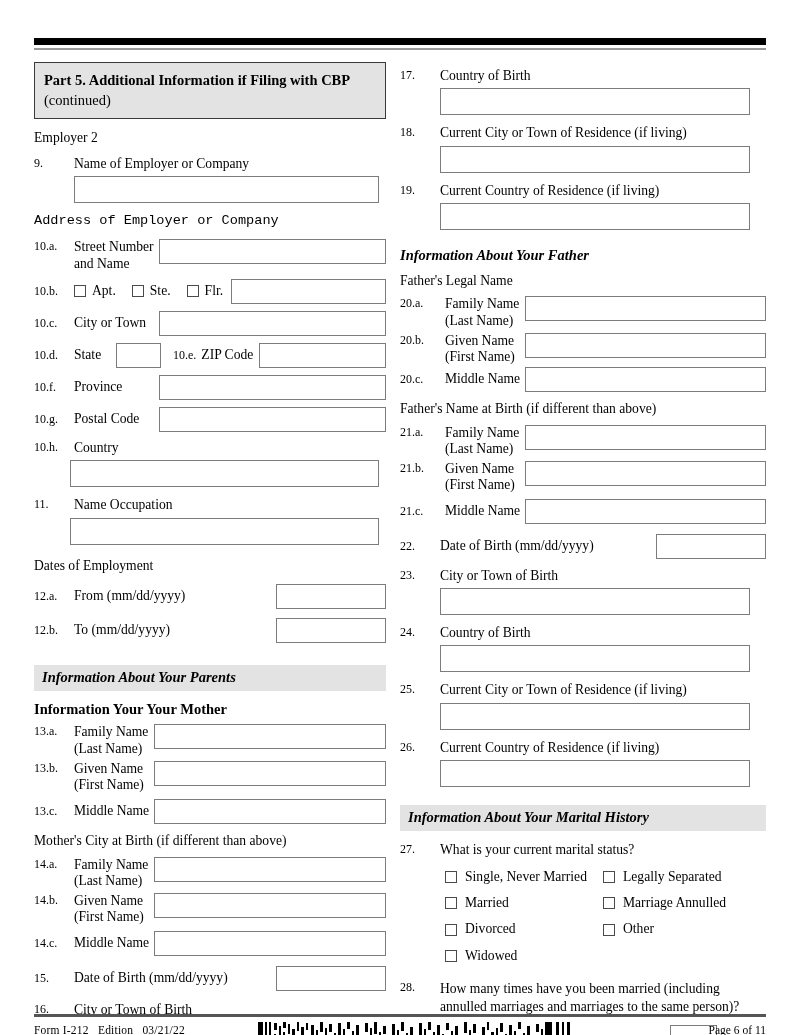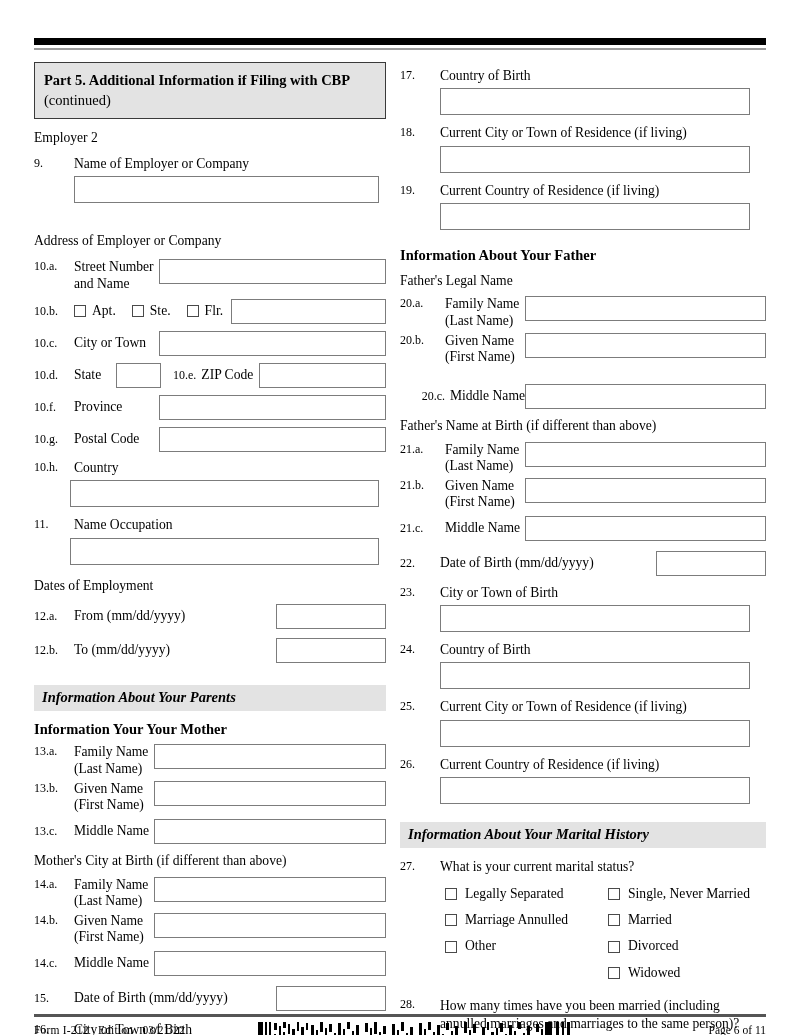--- a/index.html
+++ b/index.html
@@ -164,21 +164,21 @@
       </div>
 
       <div class="plain" style="margin-top:11px;">Employer 2</div>
 
       <div class="row" style="margin-top:9px;">
         <div class="num" style="width:40px;">9.</div>
         <div class="lbl">Name of Employer or Company</div>
       </div>
       <div class="box tall" style="margin-left:40px;width:305px;margin-top:4px;"></div>
 
-      <div class="plain" style="margin-top:30px;">Address of Employer or Company</div>
+      <div class="plain" style="margin-top:10px;font-family:Liberation Mono, monospace;">Address of Employer or Company</div>
 
       <div class="row" style="margin-top:9px;">
         <div class="num" style="width:40px;">10.a.</div>
         <div class="lbl" style="width:85px;white-space:pre-line;">Street Number
 and Name</div>
         <div class="box h2" style="flex:1;"></div>
       </div>
 
       <div class="row row-c" style="margin-top:7px;">
         <div class="num" style="width:40px;">10.b.</div>
@@ -319,39 +319,39 @@
         <div class="lbl">Current City or Town of Residence (if living)</div>
       </div>
       <div class="box tall" style="margin-left:40px;width:310px;margin-top:4px;"></div>
 
       <div class="row" style="margin-top:10px;">
         <div class="num" style="width:40px;">19.</div>
         <div class="lbl">Current Country of Residence (if living)</div>
       </div>
       <div class="box tall" style="margin-left:40px;width:310px;margin-top:4px;"></div>
 
-      <div class="subhead" style="margin-top:17px;">Information About Your Father</div>
+      <div class="subhead" style="margin-top:17px;font-style:italic;">Information About Your Father</div>
 
       <div class="plain" style="margin-top:9px;">Father's Legal Name</div>
 
       <div class="row" style="margin-top:6px;">
         <div class="num" style="width:45px;">20.a.</div>
         <div class="lbl" style="width:80px;white-space:pre-line;">Family Name
 (Last Name)</div>
         <div class="box h2" style="flex:1;"></div>
       </div>
 
       <div class="row" style="margin-top:4px;">
         <div class="num" style="width:45px;">20.b.</div>
         <div class="lbl" style="width:80px;white-space:pre-line;">Given Name
 (First Name)</div>
         <div class="box h2" style="flex:1;"></div>
       </div>
 
-      <div class="row row-c" style="margin-top:18px;text-align:right;">
+      <div class="row row-c" style="margin-top:1px;">
         <div class="num" style="width:45px;">20.c.</div>
         <div class="lbl" style="width:80px;">Middle Name</div>
         <div class="box h2" style="flex:1;"></div>
       </div>
 
       <div class="plain" style="margin-top:9px;">Father's Name at Birth (if different than above)</div>
 
       <div class="row" style="margin-top:7px;">
         <div class="num" style="width:45px;">21.a.</div>
         <div class="lbl" style="width:80px;white-space:pre-line;">Family Name
@@ -403,50 +403,50 @@
       <div class="box tall" style="margin-left:40px;width:310px;margin-top:4px;"></div>
 
       <div class="band" style="margin-top:18px;">Information About Your Marital History</div>
 
       <div class="row" style="margin-top:11px;">
         <div class="num" style="width:40px;">27.</div>
         <div class="lbl">What is your current marital status?</div>
       </div>
 
       <div style="margin-left:45px;margin-top:10px;display:flex;">
+        <div style="width:158px;">
+          <div class="row row-c" style="margin-bottom:10px;">
+            <div class="cbox"></div>
+            <div class="lbl" style="margin-left:8px;">Single, Never Married</div>
+          </div>
+          <div class="row row-c" style="margin-bottom:10px;">
+            <div class="cbox"></div>
+            <div class="lbl" style="margin-left:8px;">Married</div>
+          </div>
+          <div class="row row-c" style="margin-bottom:10px;">
+            <div class="cbox"></div>
+            <div class="lbl" style="margin-left:8px;">Divorced</div>
+          </div>
+          <div class="row row-c">
+            <div class="cbox"></div>
+            <div class="lbl" style="margin-left:8px;">Widowed</div>
+          </div>
+        </div>
         <div style="flex:1;">
           <div class="row row-c" style="margin-bottom:10px;">
             <div class="cbox"></div>
             <div class="lbl" style="margin-left:8px;">Legally Separated</div>
           </div>
           <div class="row row-c" style="margin-bottom:10px;">
             <div class="cbox"></div>
             <div class="lbl" style="margin-left:8px;">Marriage Annulled</div>
           </div>
           <div class="row row-c">
             <div class="cbox"></div>
             <div class="lbl" style="margin-left:8px;">Other</div>
-          </div>
-        </div>
-        <div style="width:158px;">
-          <div class="row row-c" style="margin-bottom:10px;">
-            <div class="cbox"></div>
-            <div class="lbl" style="margin-left:8px;">Single, Never Married</div>
-          </div>
-          <div class="row row-c" style="margin-bottom:10px;">
-            <div class="cbox"></div>
-            <div class="lbl" style="margin-left:8px;">Married</div>
-          </div>
-          <div class="row row-c" style="margin-bottom:10px;">
-            <div class="cbox"></div>
-            <div class="lbl" style="margin-left:8px;">Divorced</div>
-          </div>
-          <div class="row row-c">
-            <div class="cbox"></div>
-            <div class="lbl" style="margin-left:8px;">Widowed</div>
           </div>
         </div>
       </div>
 
       <div class="row" style="margin-top:16px;">
         <div class="num" style="width:40px;">28.</div>
         <div class="lbl" style="flex:1;line-height:1.35;">How many times have you been married (including annulled marriages and marriages to the same person)?</div>
       </div>
       <div class="box h2" style="width:47px;margin-left:270px;margin-top:8px;"></div>
 

